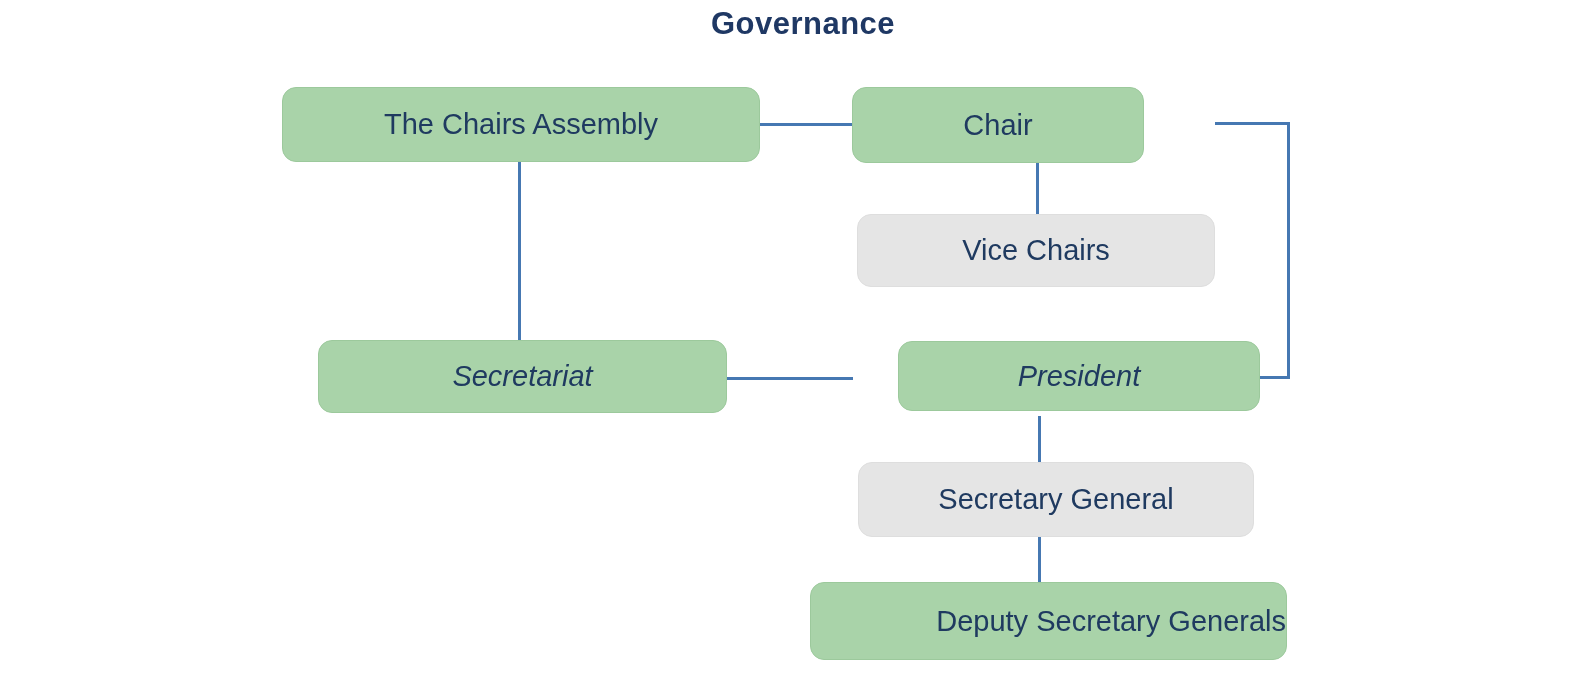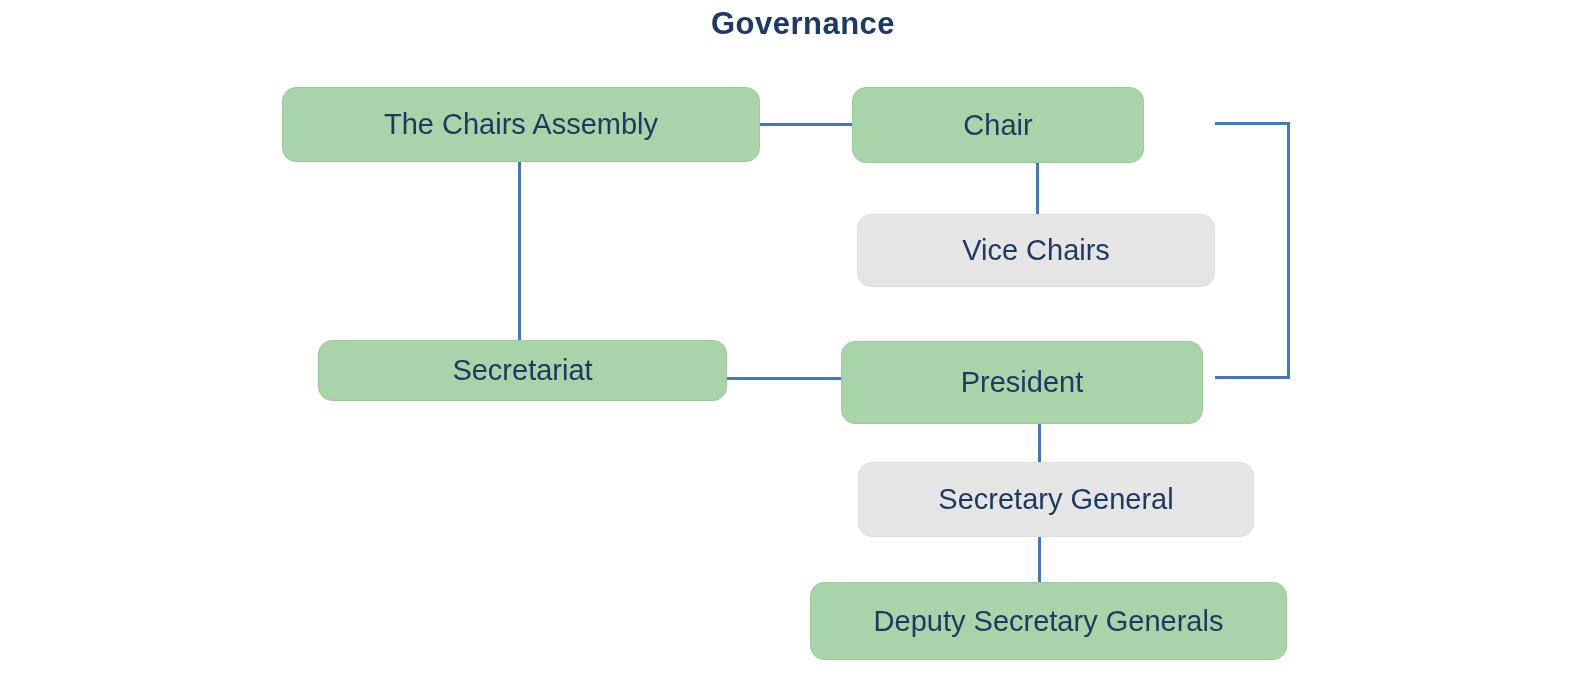--- a/index.html
+++ b/index.html
@@ -54,24 +54,24 @@
     border-top: 3px solid #4678b2;
     border-right: 3px solid #4678b2;
     border-bottom: 3px solid #4678b2;
     box-sizing: border-box;
   }
 
   
   #node-general-assembly   { left: 282px;  top: 87px;  width: 478px; height: 75px; }
   #node-chair              { left: 852px;  top: 87px;  width: 292px; height: 76px; }
   #node-vice-chairs        { left: 857px;  top: 198px; width: 358px; height: 73px; margin-top: 16px; }
-  #node-secretariat        { left: 318px;  top: 340px; width: 409px; height: 61px; }
-  #node-president          { left: 841px;  top: 341px; width: 362px; height: 83px; }
+  #node-secretariat        { left: 318px;  top: 340px; width: 409px; height: 73px; font-style: italic; }
+  #node-president          { left: 898px;  top: 341px; width: 362px; height: 70px; font-style: italic; }
   #node-secretary-general  { left: 858px;  top: 462px; width: 396px; height: 75px; }
-  #node-deputy-secretary-generals { left: 810px; top: 582px; width: 477px; height: 78px; }
+  #node-deputy-secretary-generals { left: 810px; top: 582px; width: 477px; height: 78px; justify-content: flex-end; }
 
   
   #conn-assembly-chair        { left: 760px;  top: 123px; width: 92px;  height: 3px; }
   #conn-assembly-secretariat  { left: 518px;  top: 162px; width: 3px;   height: 178px; }
   #conn-chair-vicechairs      { left: 1036px; top: 163px; width: 3px;   height: 52px; }
   #conn-secretariat-president { left: 727px;  top: 377px; width: 126px; height: 3px; }
   #conn-chair-president       { left: 1215px; top: 122px; width: 75px;  height: 257px; }
   #conn-president-secgen      { left: 1038px; top: 416px; width: 3px;   height: 46px; }
   #conn-secgen-deputy         { left: 1038px; top: 537px; width: 3px;   height: 45px; }
 </style>

